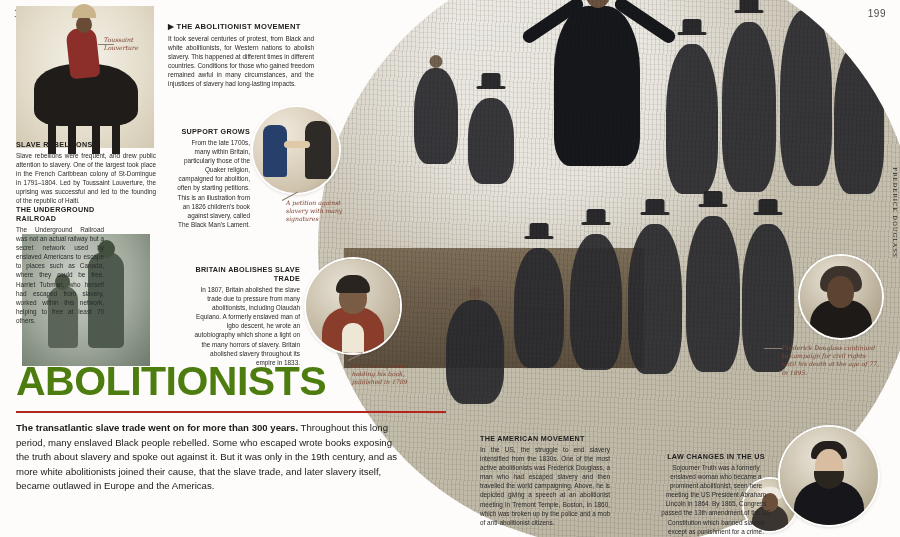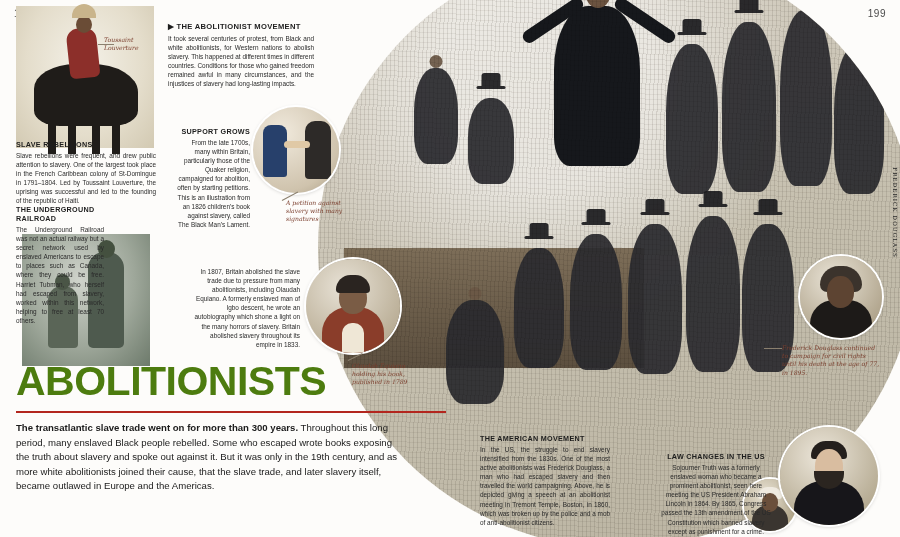--- a/index.html
+++ b/index.html
@@ -376,20 +376,21 @@
     <div class="sec-title">THE UNDERGROUND RAILROAD</div>
     <div class="body-s" style="margin-top:2px;">The Underground Railroad was not an actual railway but a secret network used by enslaved Americans to escape to places such as Canada, where they could be free. Harriet Tubman, who herself had escaped from slavery, worked within this network, helping to free at least 70 others.</div>
   </div>
 
   <div class="blk" id="blk-support">
     <div class="sec-title" style="text-align:right;">SUPPORT GROWS</div>
     <div class="body-s" style="margin-top:2px; text-align:right;">From the late 1700s, many within Britain, particularly those of the Quaker religion, campaigned for abolition, often by starting petitions. This is an illustration from an 1826 children's book against slavery, called The Black Man's Lament.</div>
   </div>
 
   <div class="blk" id="blk-britain">
+    <div class="sec-title" style="text-align:right;">BRITAIN ABOLISHES SLAVE TRADE</div>
     <div class="body-s" style="margin-top:2px; text-align:right;">In 1807, Britain abolished the slave trade due to pressure from many abolitionists, including Olaudah Equiano. A formerly enslaved man of Igbo descent, he wrote an autobiography which shone a light on the many horrors of slavery. Britain abolished slavery throughout its empire in 1833.</div>
   </div>
 
   <div class="blk" id="blk-american">
     <div class="sec-title">THE AMERICAN MOVEMENT</div>
     <div class="body-s" style="margin-top:2px;">In the US, the struggle to end slavery intensified from the 1830s. One of the most active abolitionists was Frederick Douglass, a man who had escaped slavery and then travelled the world campaigning. Above, he is depicted giving a speech at an abolitionist meeting in Tremont Temple, Boston, in 1860, which was broken up by the police and a mob of anti-abolitionist citizens.</div>
   </div>
 
   <div class="blk" id="blk-uslaw">
     <div class="sec-title" style="text-align:center;">LAW CHANGES IN THE US</div>

